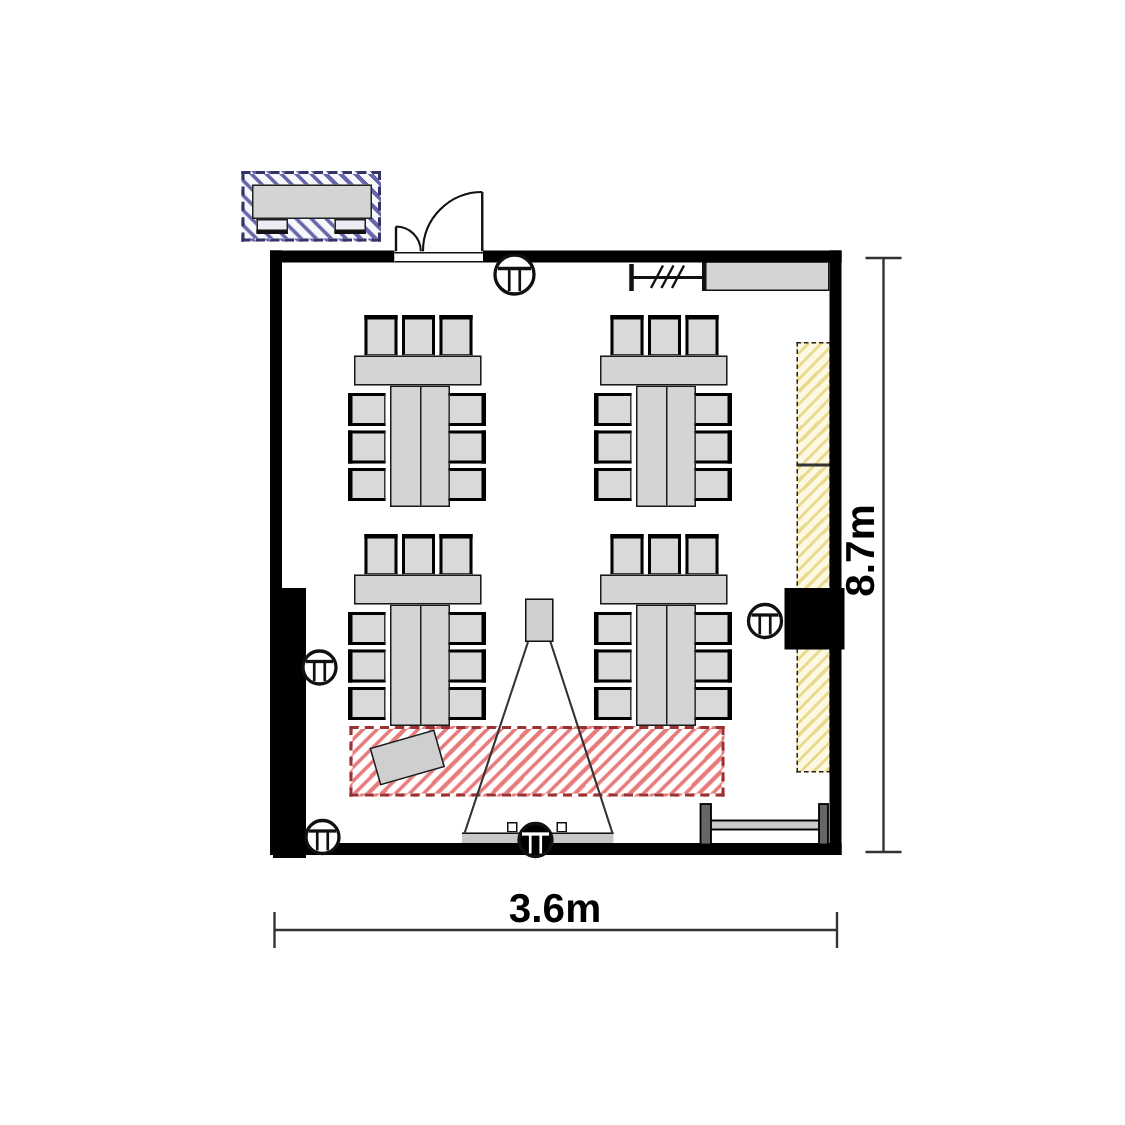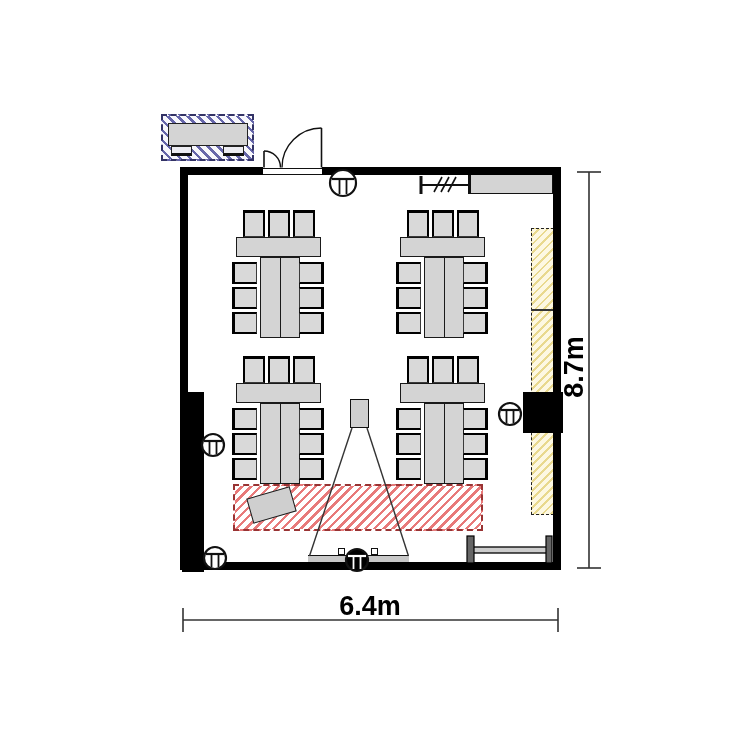--- a/index.html
+++ b/index.html
@@ -177,15 +177,15 @@
         <line x1="360.5" y1="556" x2="360.5" y2="569" stroke="#fff" stroke-width="1.8"></line>
       </g>
       <g>
         <circle cx="510" cy="414" r="11" fill="#fff" stroke="#111" stroke-width="2.2"></circle>
         <line x1="501" y1="410" x2="519" y2="410" stroke="#111" stroke-width="2.2"></line>
         <line x1="506.5" y1="410" x2="506.5" y2="423" stroke="#111" stroke-width="1.8"></line>
         <line x1="513.5" y1="410" x2="513.5" y2="423" stroke="#111" stroke-width="1.8"></line>
       </g>
     </svg>
 
-  <div class="dim-label" style="left:370px;top:606px;transform:translate(-50%,-50%);">6.4m</div>
+  <div class="dim-label" style="left:370px;top:606px;transform:translate(-50%,-50%);">3.6m</div>
   <div class="dim-label" style="left:574px;top:367px;transform:translate(-50%,-50%) rotate(-90deg);">8.7m</div>
 </div>
 
 </body></html>

